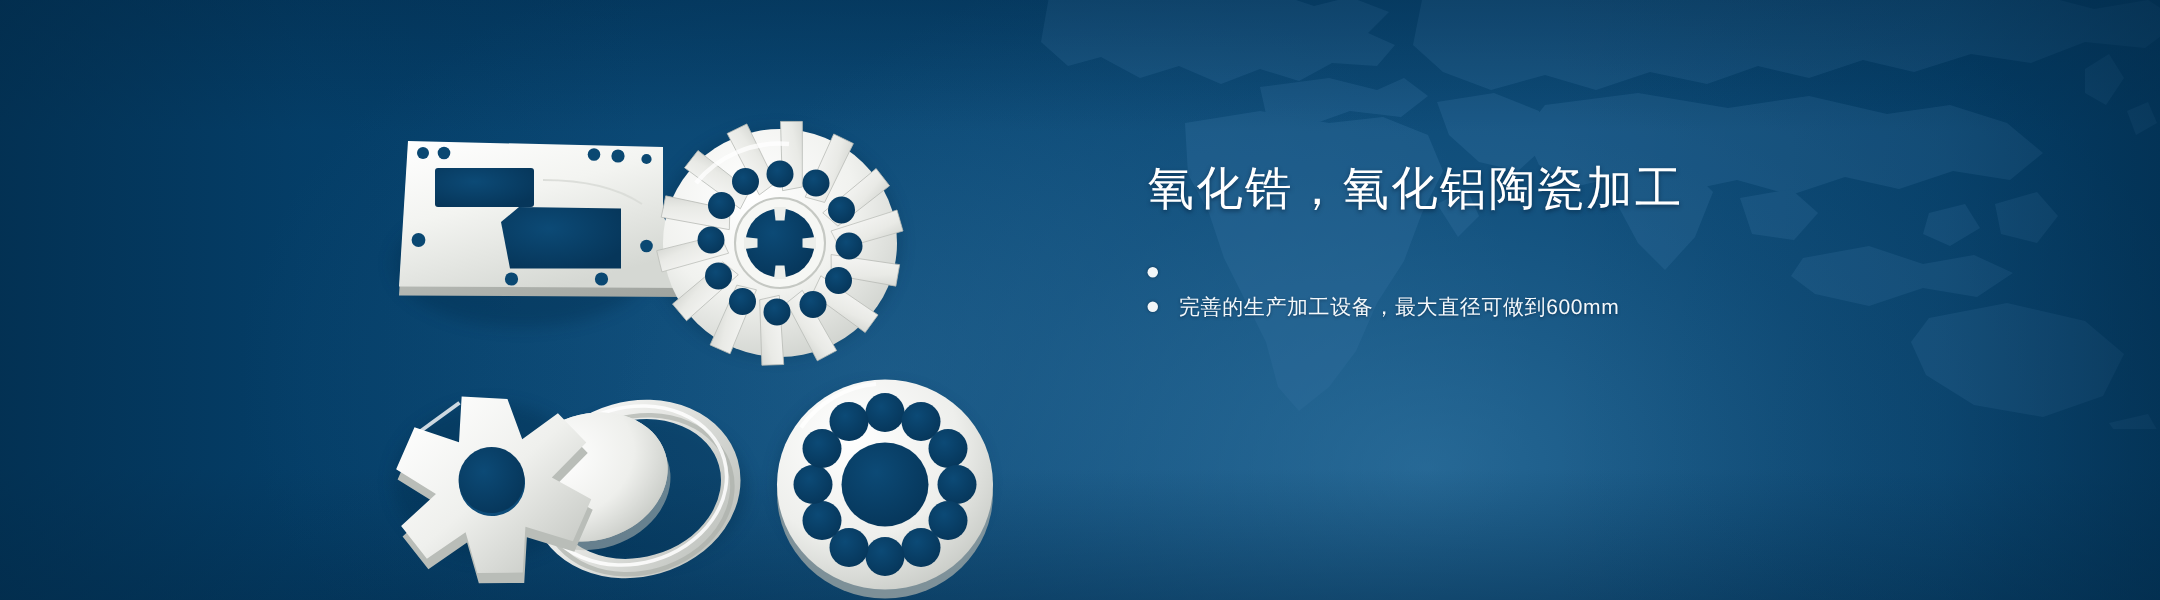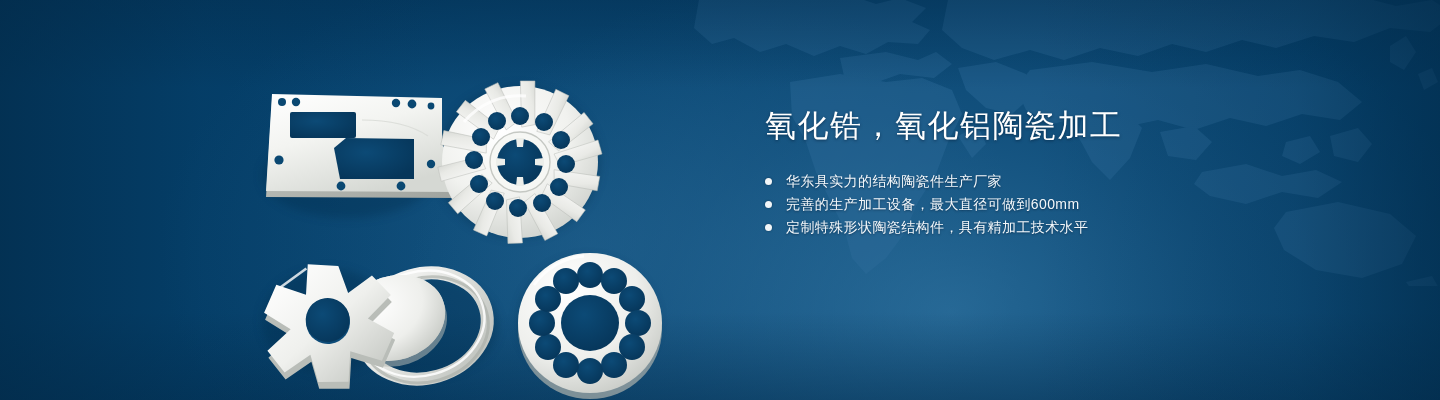--- a/index.html
+++ b/index.html
@@ -327,26 +327,21 @@
       </g>
     </svg>
   </div>
 
   <div class="copy">
     <h1 class="title">氧化锆，氧化铝陶瓷加工</h1>
 
     <ul class="bullets">
       <li>
         <span class="dot"></span>
-        <span class="btxt">华东具实力的结构陶瓷件生产厂家</span>
       </li>
       <li>
         <span class="dot"></span>
         <span class="btxt">完善的生产加工设备，最大直径可做到600mm</span>
       </li>
-      <li>
-        <span class="dot"></span>
-        <span class="btxt">定制特殊形状陶瓷结构件，具有精加工技术水平</span>
-      </li>
     </ul>
   </div>
 
 </div>
 
 </body></html>

